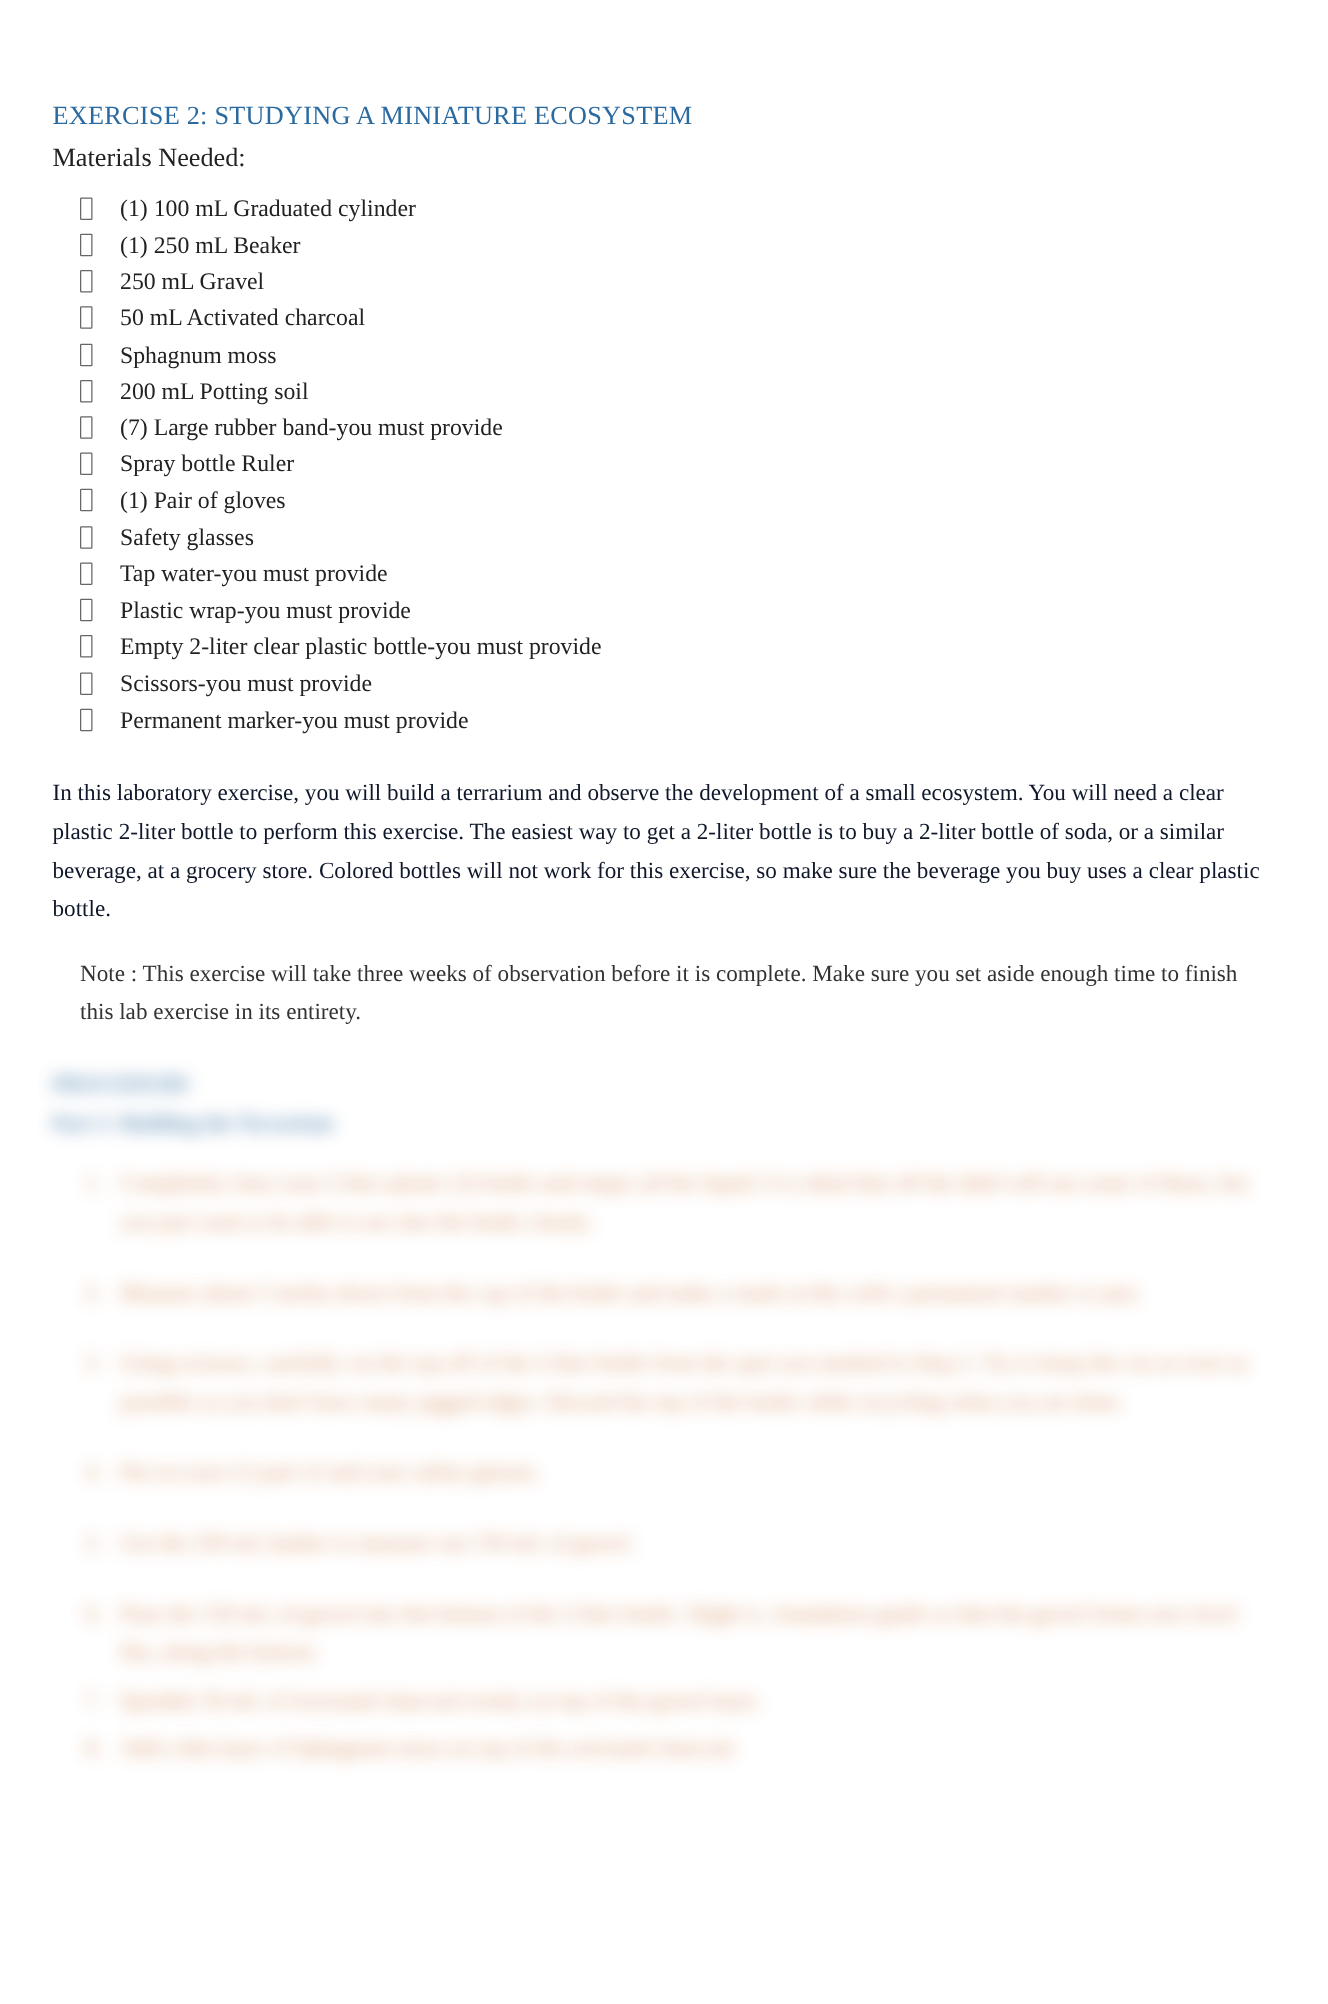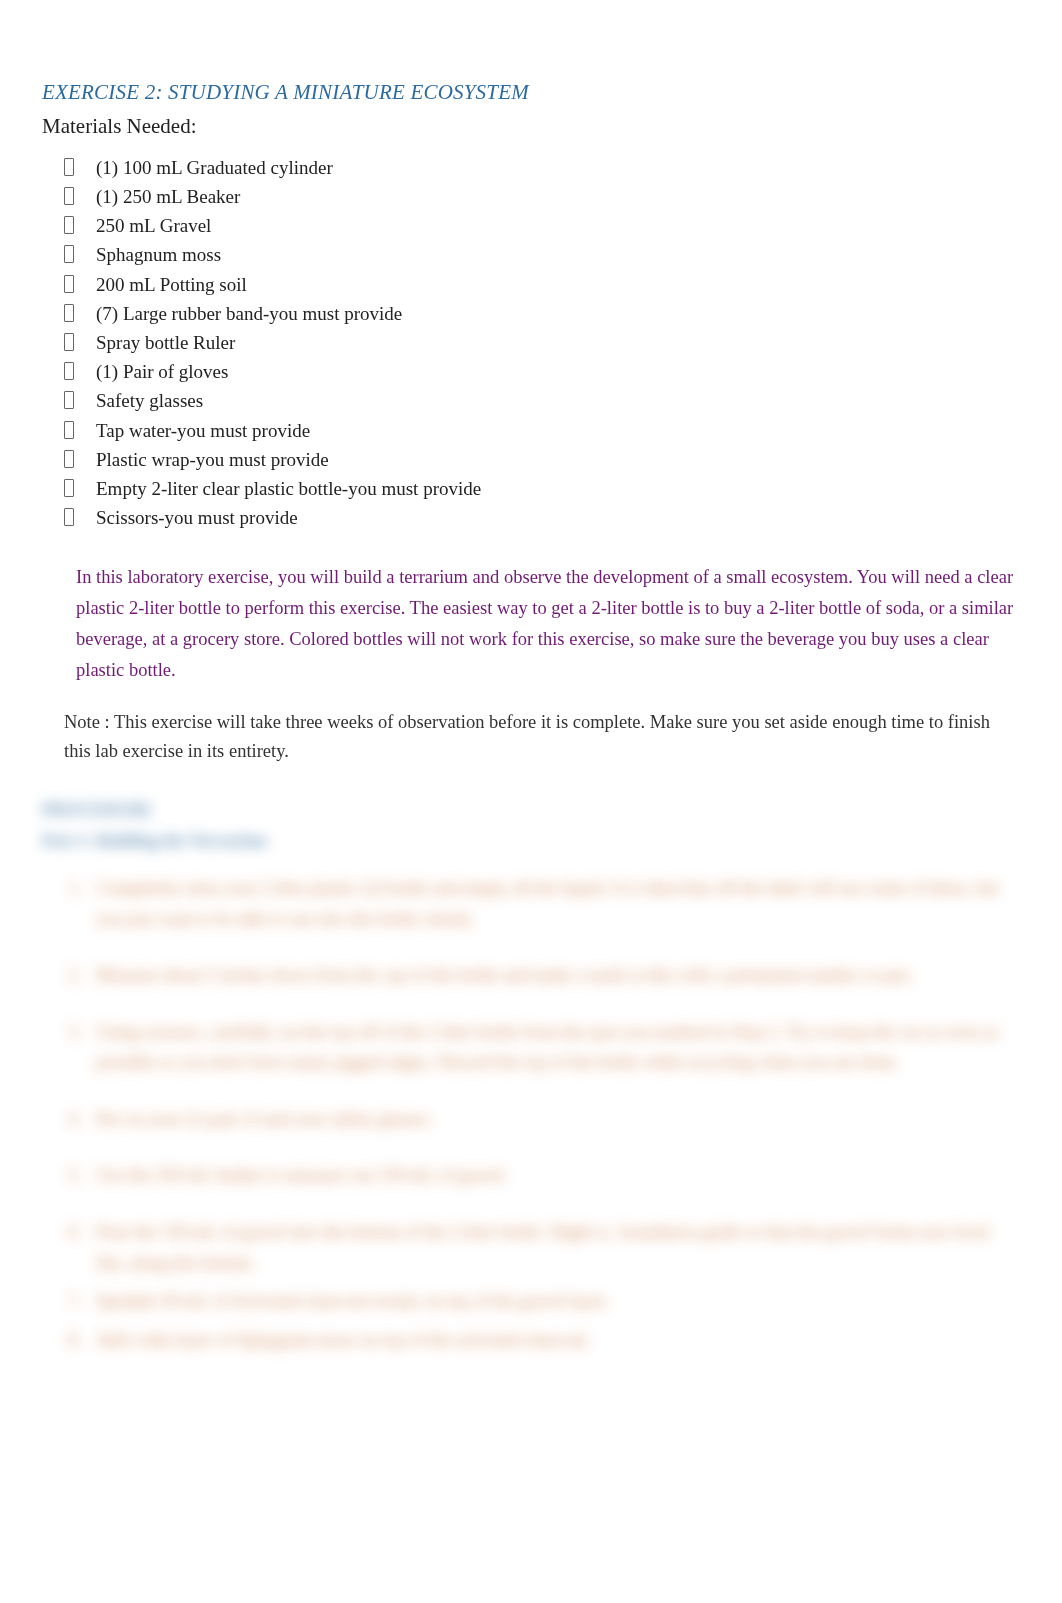--- a/index.html
+++ b/index.html
@@ -11,21 +11,20 @@
     color: #222;
     padding: 78px 42px 40px 42px;
     font-size: 19px;
     line-height: 1.35;
   }
   .title {
     color: #2a6aa0;
     font-size: 21px;
     letter-spacing: 0.2px;
     margin-bottom: 6px;
-    font-style: italic;
   }
   .subtitle {
     color: #222;
     font-size: 21px;
     margin-bottom: 14px;
   }
   .materials-list {
     list-style: none;
     padding-left: 22px;
     margin-bottom: 30px;
@@ -42,23 +41,22 @@
     left: 0;
     top: 3px;
     width: 8px;
     height: 16px;
     border: 1px solid #666;
     border-radius: 1px;
   }
   .intro-para {
     font-size: 18.5px;
     line-height: 1.68;
-    color: #701a75;
+    color: #0f172a;
     margin-bottom: 22px;
-    margin-left: 34px;
   }
   .note-para {
     font-size: 18.5px;
     line-height: 1.6;
     color: #333;
     padding-left: 22px;
     padding-right: 10px;
     margin-bottom: 32px;
   }
   .blurred-section {
@@ -104,30 +102,32 @@
 </head>
 <body>
 
 <div class="title">EXERCISE 2: STUDYING A MINIATURE ECOSYSTEM</div>
 <div class="subtitle">Materials Needed:</div>
 
 <ul class="materials-list">
     <li> (1) 100 mL Graduated cylinder</li>
     <li>(1) 250 mL Beaker</li>
     <li>250 mL Gravel</li>
+    <li>50 mL Activated charcoal</li>
     <li>Sphagnum moss</li>
     <li>200 mL Potting soil</li>
     <li>(7) Large rubber band-you must provide</li>
     <li>Spray bottle Ruler</li>
     <li>(1) Pair of gloves</li>
     <li>Safety glasses</li>
     <li> Tap water-you must provide</li>
     <li>Plastic wrap-you must provide</li>
     <li>Empty 2-liter clear plastic bottle-you must provide</li>
     <li>Scissors-you must provide</li>
+    <li>Permanent marker-you must provide</li>
   </ul>
 
 <p class="intro-para">In this laboratory exercise, you will build a terrarium and observe the development of a small ecosystem. You will need a clear plastic 2-liter bottle to perform this exercise. The easiest way to get a 2-liter bottle is to buy a 2-liter bottle of soda, or a similar beverage, at a grocery store. Colored bottles will not work for this exercise, so make sure the beverage you buy uses a clear plastic bottle.</p>
 
 <p class="note-para">Note : This exercise will take three weeks of observation before it is complete. Make sure you set aside enough time to finish this lab exercise in its entirety.</p>
 
 <div class="blurred-section">
   <div class="blurred-heading-1">PROCEDURE</div>
   <div class="blurred-heading-2">Part 1: Building the Terrarium</div>
   <ol class="blurred-list">

